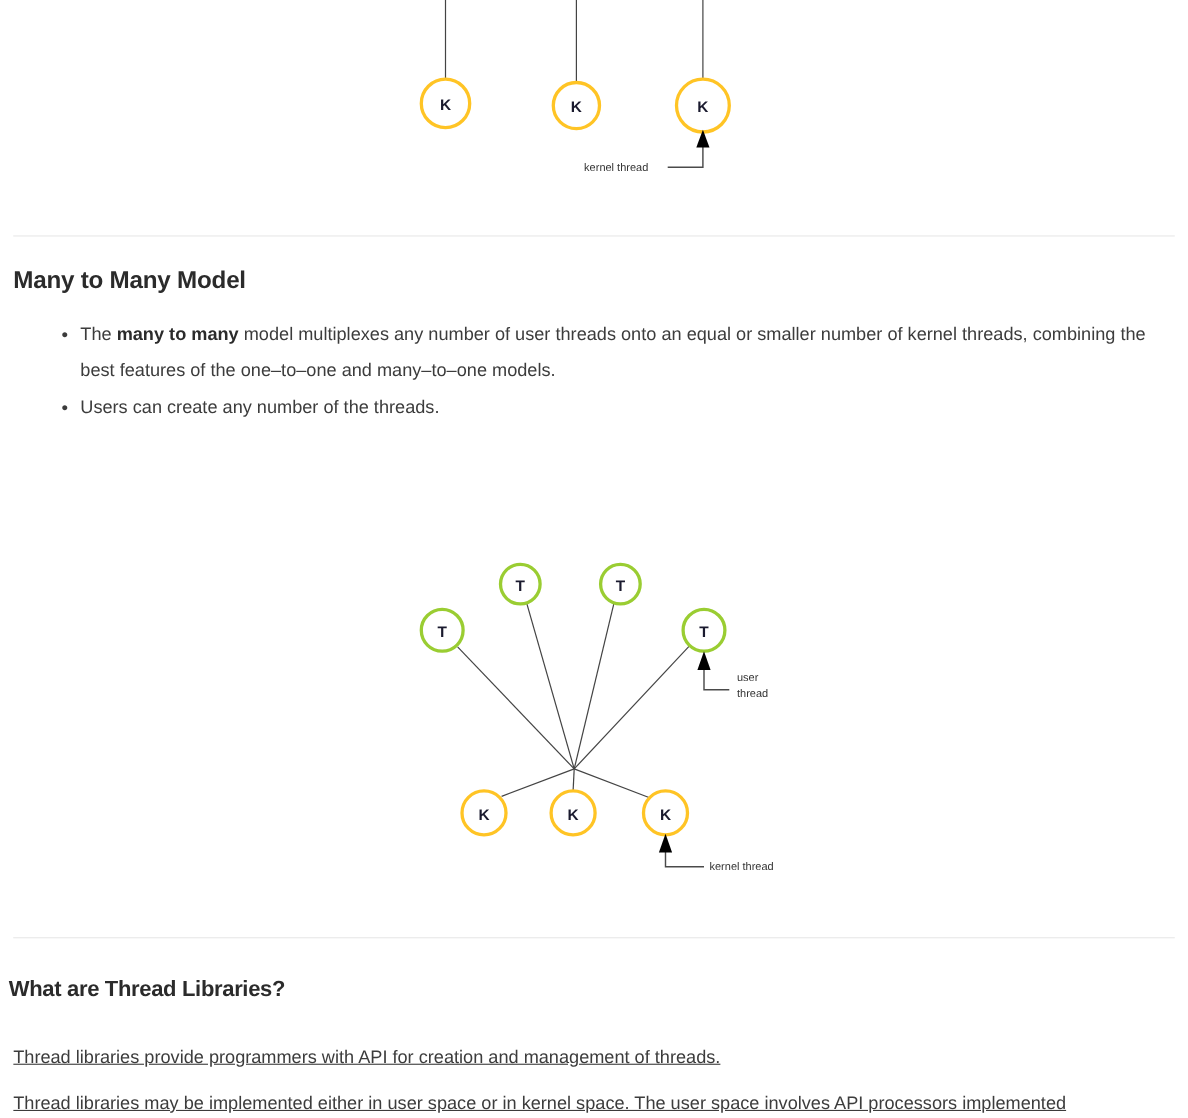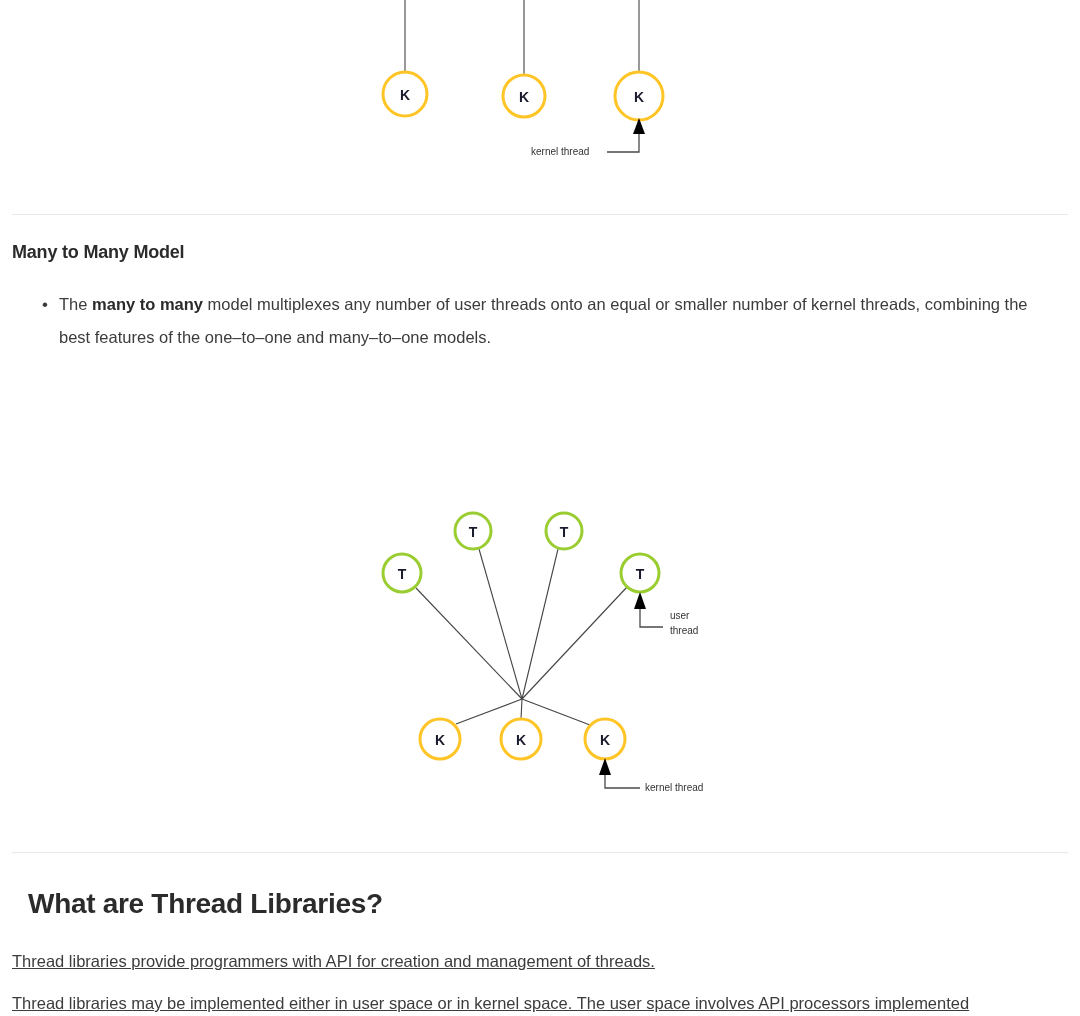--- a/index.html
+++ b/index.html
@@ -41,41 +41,41 @@
     background: #e8e8e8;
   }
   .divider-1 { top: 214px; }
   .divider-2 { top: 852px; }
 
   
   .section-h2 {
     position: absolute;
     left: 12px;
     margin: 0;
-    font-size: 18px;
+    font-size: 22px;
     font-weight: bold;
     color: #2b2b2b;
     letter-spacing: -0.2px;
   }
   .h-many { top: 242px; }
   .section-h1 {
     position: absolute;
-    left: 28px;
-    margin: 0;
-    font-size: 28px;
+    left: 8px;
+    margin: 0;
+    font-size: 20px;
     font-weight: bold;
     color: #2b2b2b;
     letter-spacing: -0.3px;
   }
   .h-libraries { top: 888px; }
 
   
   .bullets {
     position: absolute;
-    left: 0;
+    left: 14px;
     top: 288px;
     width: 1060px;
     margin: 0;
     padding: 0 0 0 42px;
     list-style: none;
   }
   .bullets li {
     position: relative;
     font-size: 16.5px;
     line-height: 33px;
@@ -171,20 +171,21 @@
   </svg>
 
   <div class="divider divider-1"></div>
 
   <h2 class="section-h2 h-many">Many to Many Model</h2>
 
   <ul class="bullets">
     <li>
       <span>The </span><b>many to many</b><span> model multiplexes any number of user threads onto an equal or smaller number of kernel threads, combining the best features of the one–to–one and many–to–one models.</span>
     </li>
+    <li>Users can create any number of the threads.</li>
   </ul>
 
   <svg class="diagram-many" viewBox="0 470 1080 370" width="1080" height="370">
 
     <line class="link-line" x1="522" y1="699" x2="416" y2="588"></line>
     <line class="link-line" x1="522" y1="699" x2="479" y2="549"></line>
     <line class="link-line" x1="522" y1="699" x2="558" y2="549"></line>
     <line class="link-line" x1="522" y1="699" x2="627" y2="587"></line>
 
     <line class="link-line" x1="522" y1="699" x2="456" y2="724"></line>

